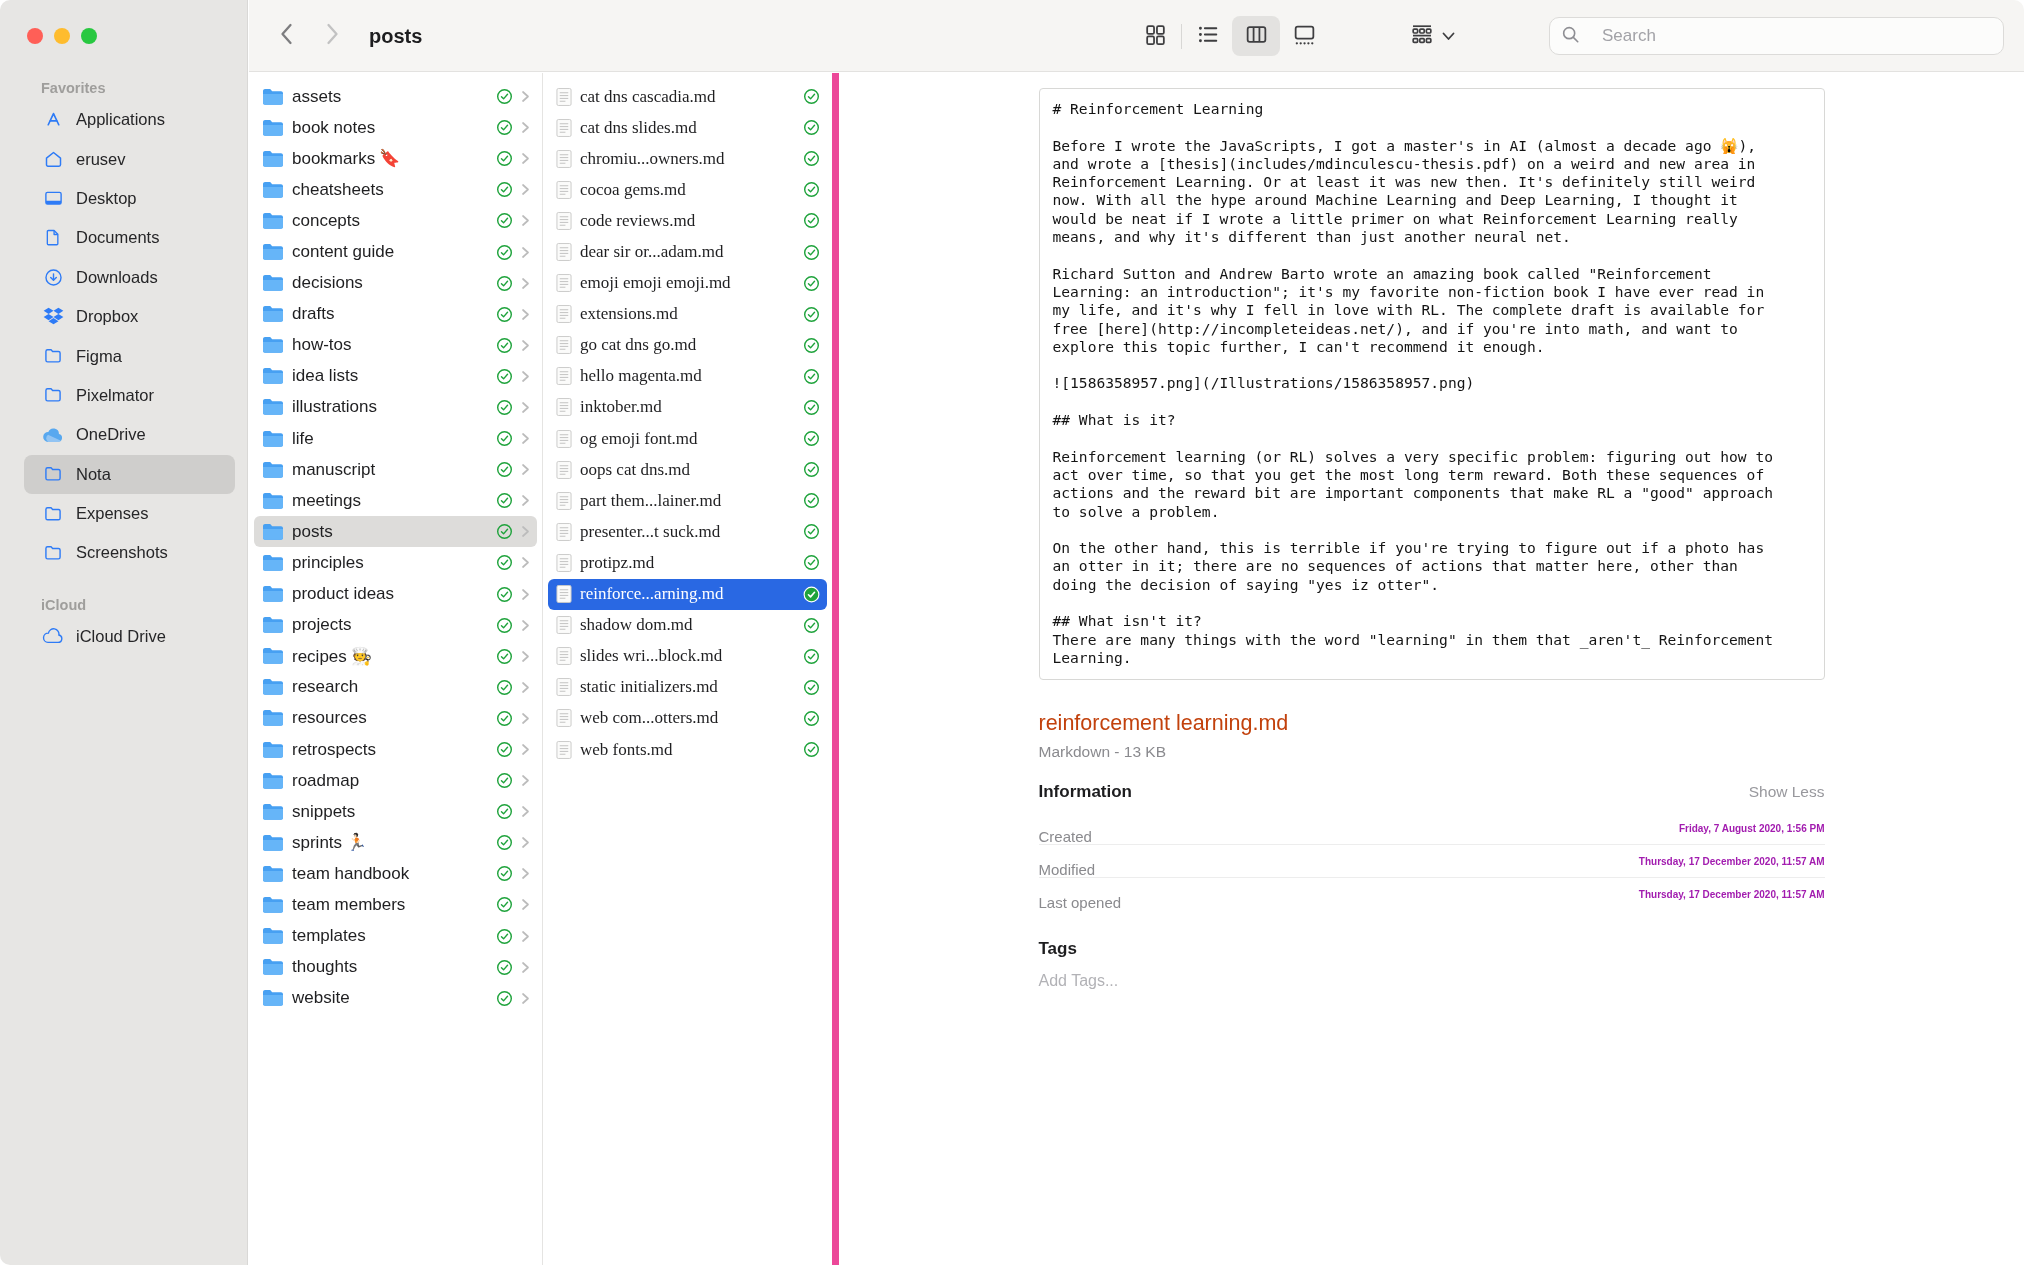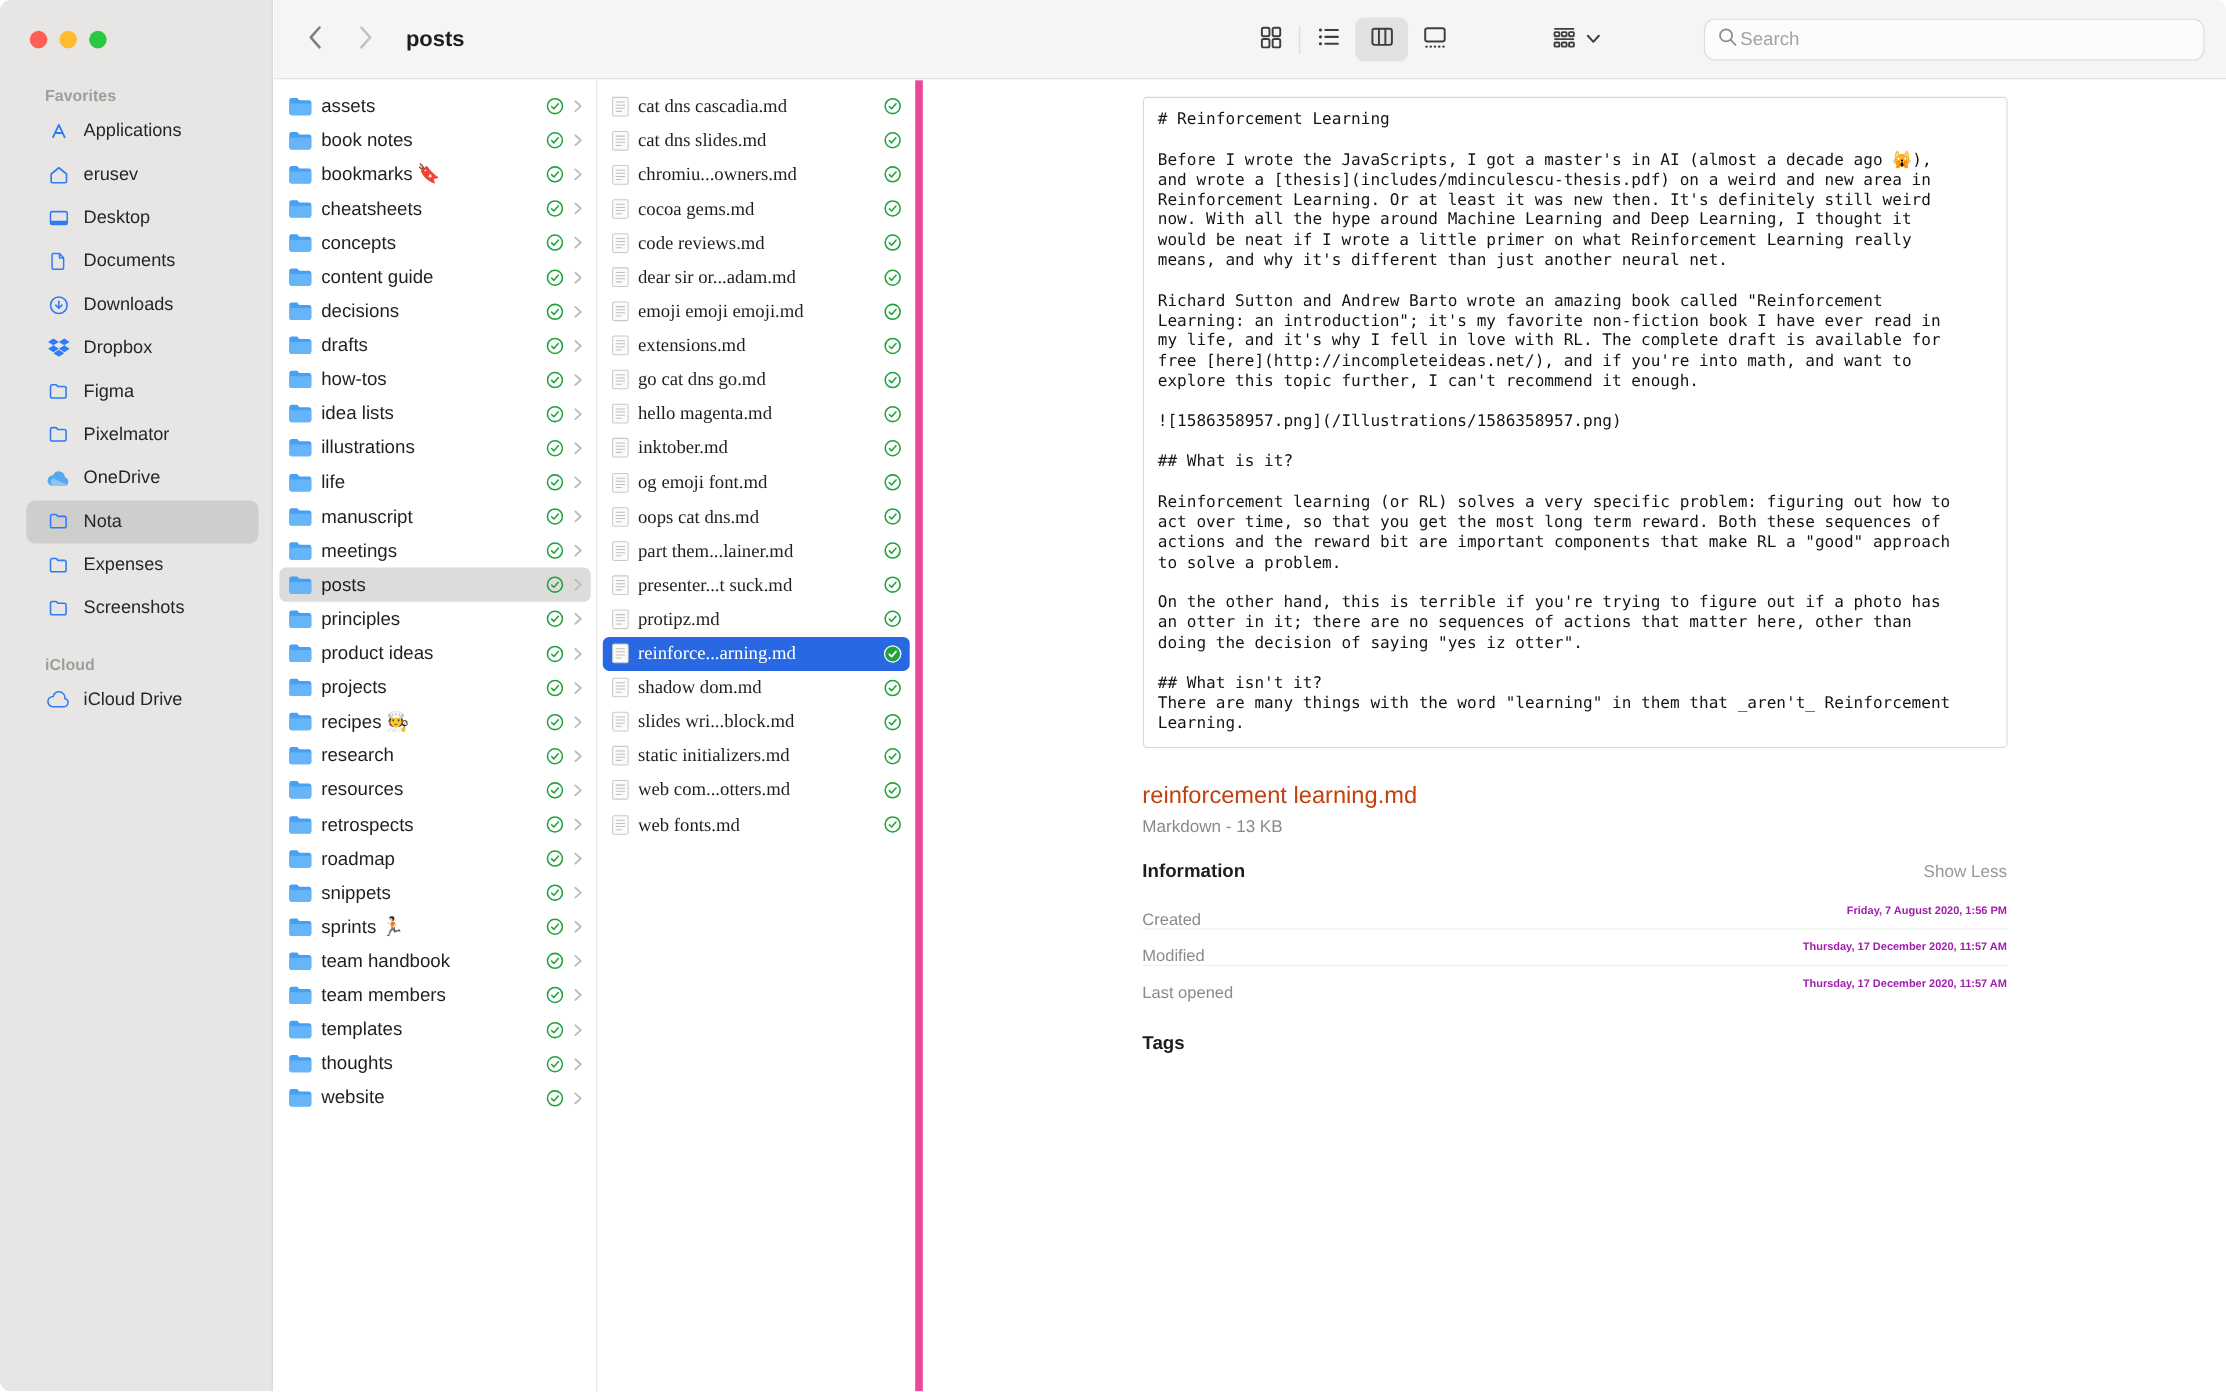--- a/index.html
+++ b/index.html
@@ -24,21 +24,21 @@
   .toolbar{position:absolute;left:0;right:0;top:0;height:72px;background:#f6f5f3;border-bottom:1px solid #e3e2e0;box-sizing:border-box;}
   .nav-btn{position:absolute;top:22px;width:30px;height:28px;display:flex;align-items:center;justify-content:center;}
   #back-btn{left:22px;color:#7d7d7f;}
   #fwd-btn{left:68px;color:#c2c2c2;}
   .tb-title{position:absolute;left:120px;top:0;height:72px;line-height:72px;font-size:20px;font-weight:700;color:#1d1d1f;}
   .view-group{position:absolute;left:882px;top:16px;height:40px;display:flex;align-items:center;}
   .view-btn{width:48px;height:40px;display:flex;align-items:center;justify-content:center;border-radius:8px;color:#3e3e40;}
   .view-btn.selected{background:#e3e2e0;}
   .vdiv{width:1px;height:25px;background:#d8d7d5;margin:0 2px;}
   .group-btn{position:absolute;left:1160px;top:16px;height:40px;display:flex;align-items:center;gap:7px;color:#3e3e40;}
-  .search-field{position:absolute;right:20px;top:17px;width:455px;height:38px;background:#fcfcfb;border:1px solid #dcdbd9;border-radius:10px;display:flex;align-items:center;padding:0 11px;gap:0;box-sizing:border-box;}
+  .search-field{position:absolute;right:20px;top:17px;width:455px;height:38px;background:#fcfcfb;border:1px solid #dcdbd9;border-radius:10px;display:flex;align-items:center;padding:0 11px;gap:20px;box-sizing:border-box;}
   .search-input{border:none;outline:none;background:transparent;font-size:17px;color:#1d1d1f;flex:1;font-family:"Liberation Sans",sans-serif;}
   .search-input::placeholder{color:#a2a2a7;}
 
   
   .content{position:absolute;left:0;right:0;top:73px;bottom:0;display:flex;}
   .col{box-sizing:border-box;padding-top:8px;}
   .col1{width:294px;border-right:1px solid #e5e4e2;}
   .col2{width:296px;border-right:7px solid #ec4899;font-family:Liberation Serif, serif;}
   .col-row{height:31.1px;display:flex;align-items:center;margin:0 5px;padding:0 7px 0 8px;border-radius:6px;gap:8px;box-sizing:border-box;}
   .row-label{flex:1;font-size:17px;color:#1f1f21;white-space:nowrap;overflow:hidden;}
@@ -1355,18 +1355,19 @@
               <div class="info-row">
                 <span class="info-label">Modified</span>
                 <span class="info-value">Thursday, 17 December 2020, 11:57 AM</span>
               </div>
               <div class="info-row">
                 <span class="info-label">Last opened</span>
                 <span class="info-value">Thursday, 17 December 2020, 11:57 AM</span>
               </div>
             </div>
           <div class="tags-title">Tags</div>
+          <div class="tags-placeholder">Add Tags...</div>
         </div>
       </div>
     </div>
   </div>
 
 </div>
 
 </body></html>

